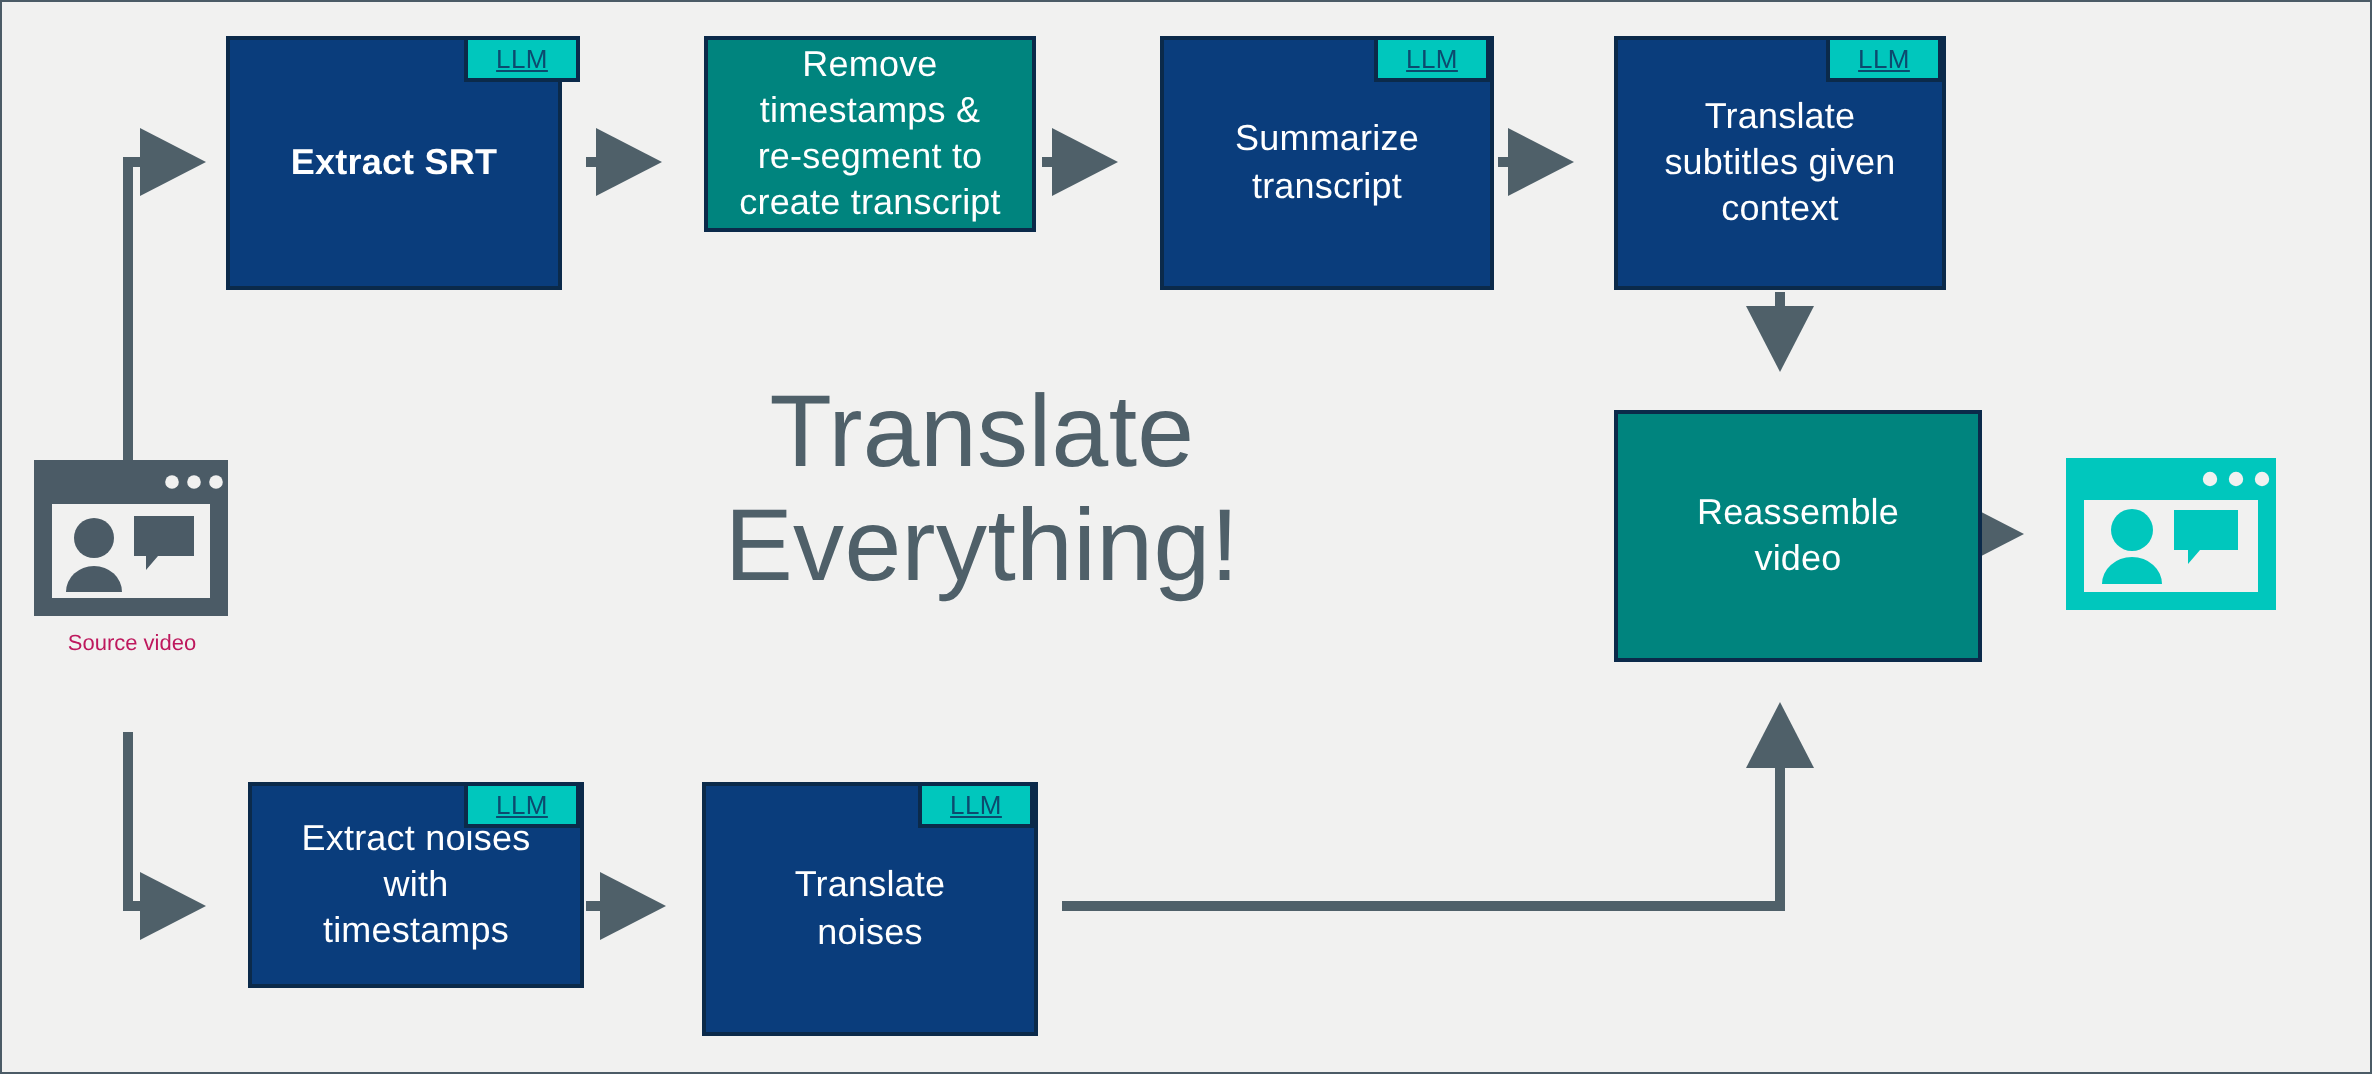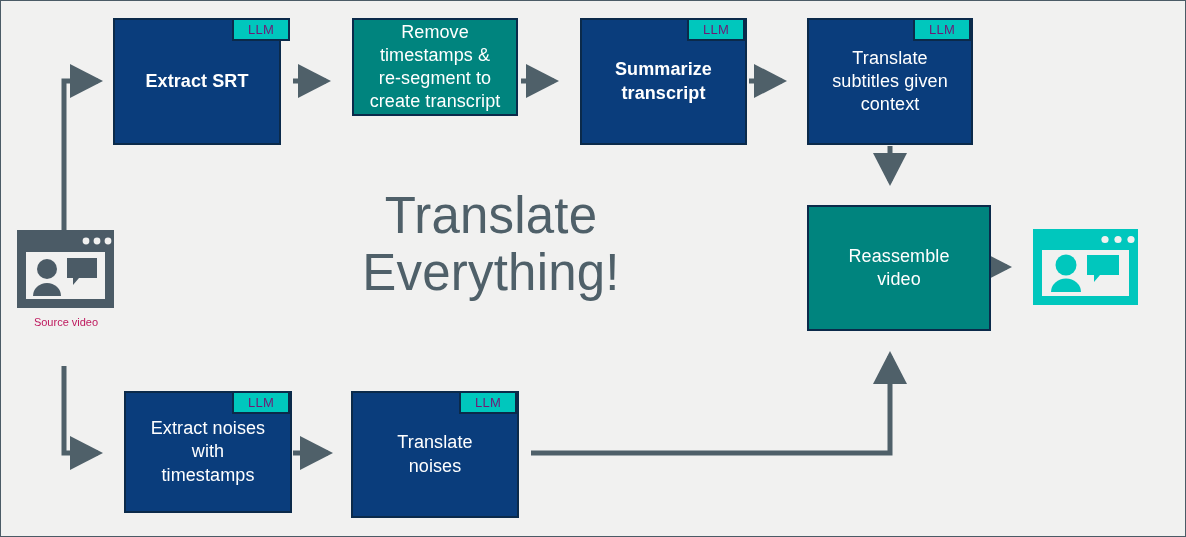--- a/index.html
+++ b/index.html
@@ -37,28 +37,29 @@
     white-space: pre-line;
   }
   .node.navy   { background: #0a3d7c; }
   .node.teal   { background: #00847e; }
 
   .llm-badge {
     position: absolute;
     box-sizing: border-box;
     background: #00c7bd;
     border: 2px solid #0b2a4a;
-    color: #701a75;
+    color: #0c4a6e;
     font-size: 13px;
     line-height: 1;
     display: flex;
     align-items: center;
     justify-content: center;
     letter-spacing: 0.2px;
     z-index: 5;
+    text-decoration: underline;
   }
 
   .title-block {
     position: absolute;
     color: #4f6069;
     font-size: 51px;
     line-height: 1.12;
     text-align: center;
     white-space: pre-line;
     letter-spacing: 0.2px;
@@ -138,21 +139,21 @@
   </div>
   <div class="llm-badge" style="left:231px; top:17px; width:58px; height:23px;">LLM</div>
 
   <div class="node teal" style="left:351px; top:17px; width:166px; height:98px;">
     <span class="node-label">Remove
 timestamps &amp;
 re-segment to
 create transcript</span>
   </div>
 
-  <div class="node navy" style="left:579px; top:17px; width:167px; height:127px;font-weight:bold;">
+  <div class="node navy" style="left:579px; top:17px; width:167px; height:127px;">
     <span class="node-label">Summarize
 transcript</span>
   </div>
   <div class="llm-badge" style="left:686px; top:17px; width:58px; height:23px;">LLM</div>
 
   <div class="node navy" style="left:806px; top:17px; width:166px; height:127px;">
     <span class="node-label">Translate
 subtitles given
 context</span>
   </div>
@@ -172,21 +173,21 @@
       <rect x="9" y="21" width="87" height="46" fill="#f1f1f0"></rect>
       <circle cx="72" cy="10.5" r="3.6" fill="#f1f1f0"></circle>
       <circle cx="85" cy="10.5" r="3.6" fill="#f1f1f0"></circle>
       <circle cx="98" cy="10.5" r="3.6" fill="#f1f1f0"></circle>
       <circle cx="33" cy="36" r="10.5" fill="#00c7bd"></circle>
       <path d="M18,63 a15,13.5 0 0 1 30,0 z" fill="#00c7bd"></path>
       <path d="M54,26 h32 v20 h-19 l-6,7 v-7 h-7 z" fill="#00c7bd"></path>
     </svg>
   </div>
 
-  <div class="node navy" style="left:123px; top:390px; width:168px; height:122px;">
+  <div class="node navy" style="left:123px; top:390px; width:168px; height:103px;">
     <span class="node-label">Extract noises
 with
 timestamps</span>
   </div>
   <div class="llm-badge" style="left:231px; top:390px; width:58px; height:23px;">LLM</div>
 
   <div class="node navy" style="left:350px; top:390px; width:168px; height:127px;">
     <span class="node-label">Translate
 noises</span>
   </div>

